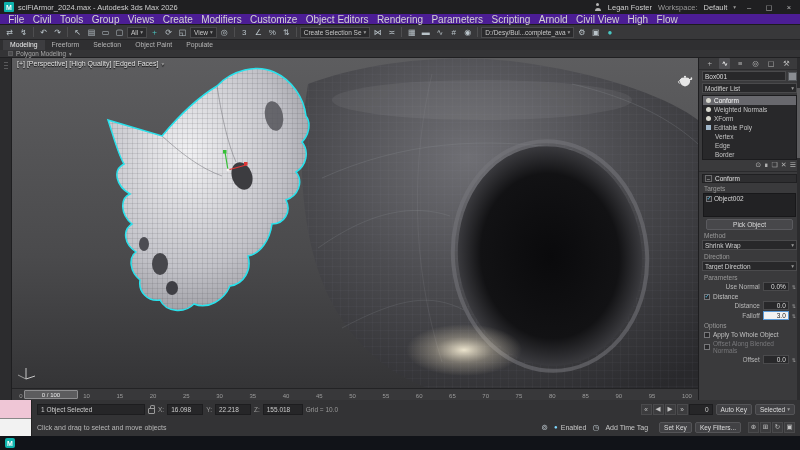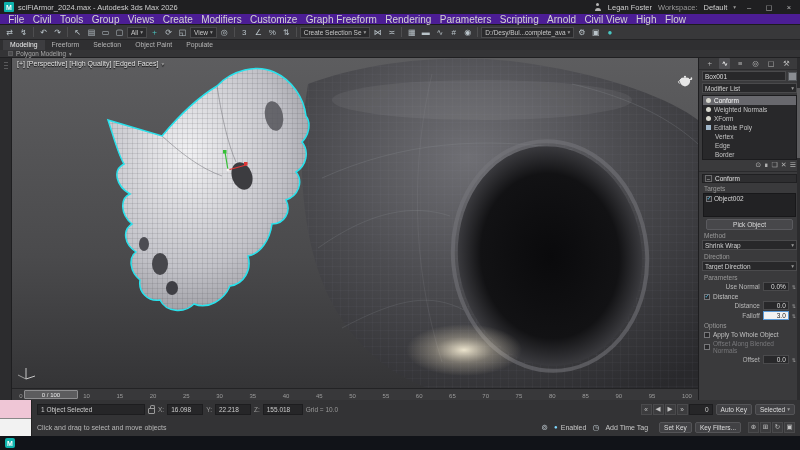--- a/index.html
+++ b/index.html
@@ -159,21 +159,21 @@
 
 <div class="menubar">
     <span class="menu-item">File</span>
     <span class="menu-item">Civil</span>
     <span class="menu-item">Tools</span>
     <span class="menu-item">Group</span>
     <span class="menu-item">Views</span>
     <span class="menu-item">Create</span>
     <span class="menu-item">Modifiers</span>
     <span class="menu-item">Customize</span>
-    <span class="menu-item">Graph Freeform</span>
+    <span class="menu-item">Object Editors</span>
     <span class="menu-item">Rendering</span>
     <span class="menu-item">Parameters</span>
     <span class="menu-item">Scripting</span>
     <span class="menu-item">Arnold</span>
     <span class="menu-item">Civil View</span>
     <span class="menu-item">High</span>
     <span class="menu-item">Flow</span>
   </div>
 
 <div class="toolbar">

